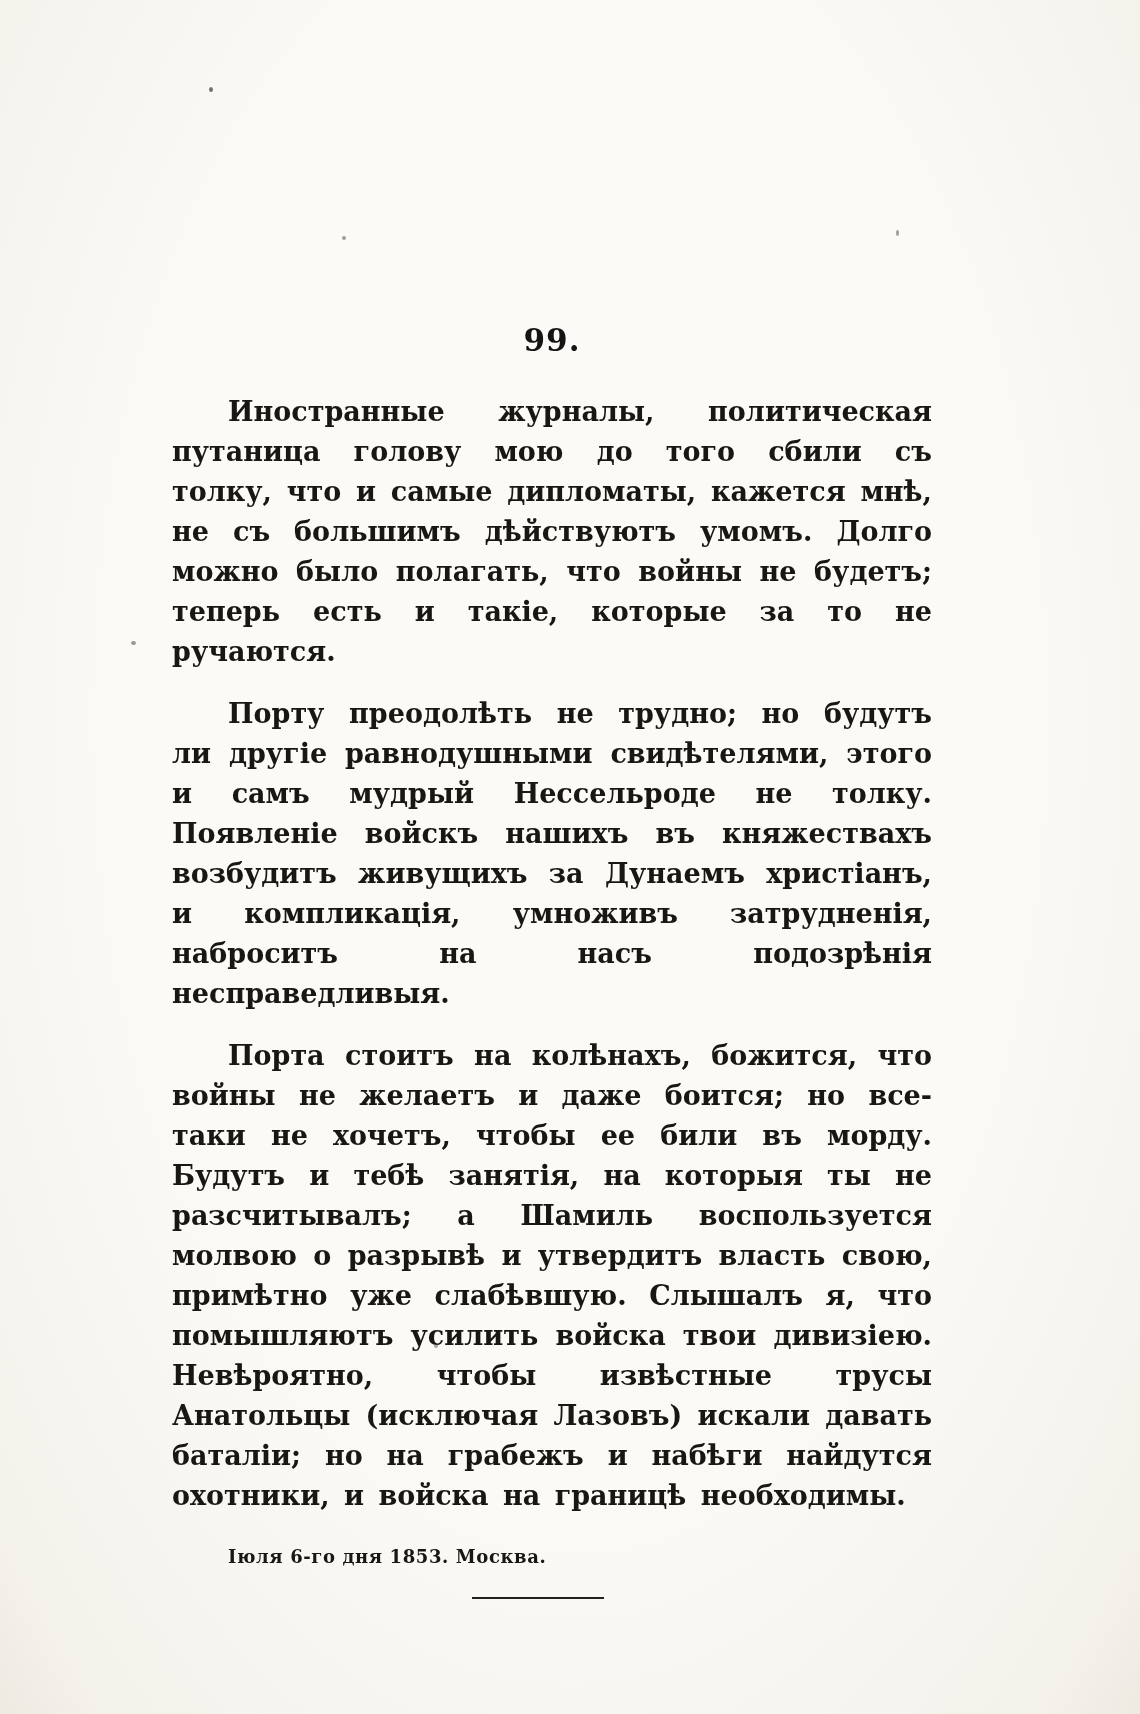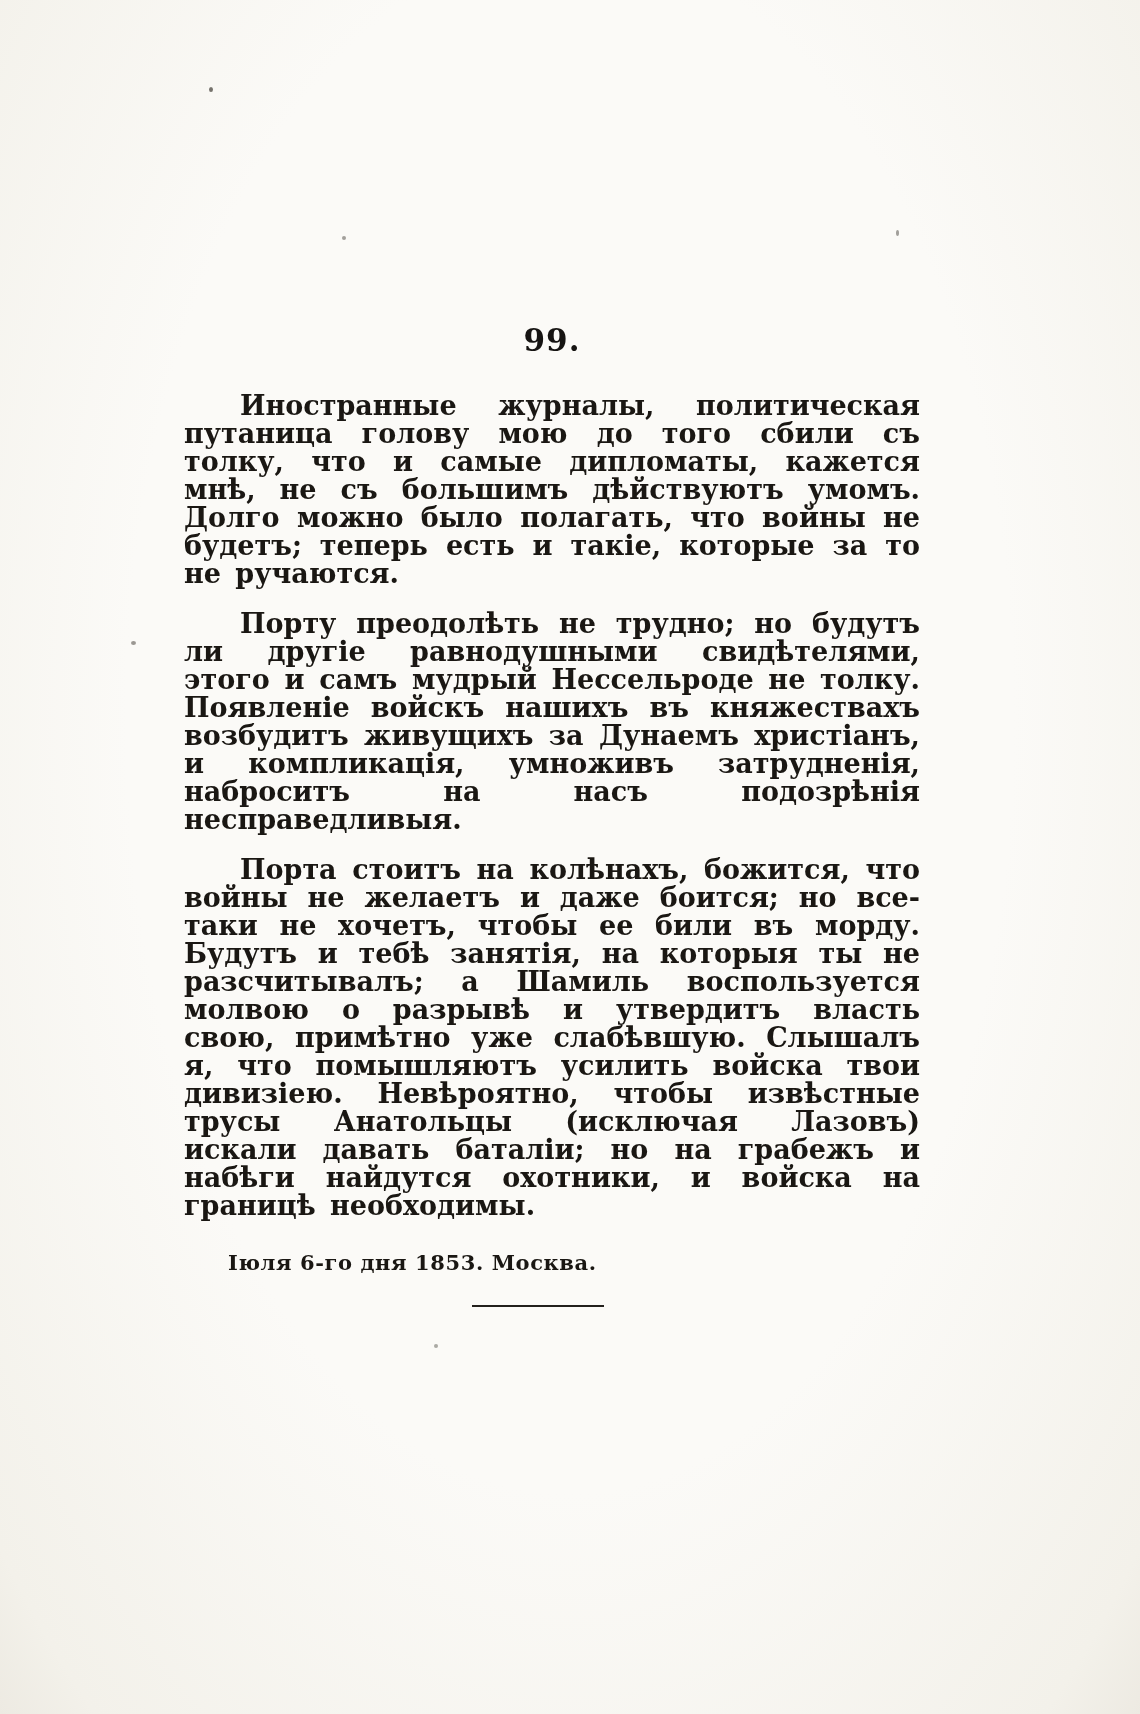--- a/index.html
+++ b/index.html
@@ -31,34 +31,34 @@
   }
   .heading {
     text-align: center;
     font-weight: bold;
     font-size: 31px;
     letter-spacing: 1px;
     margin: 0 0 34px 0;
   }
   .para {
     font-size: 27px;
-    line-height: 28px;
+    line-height: 40px;
     font-weight: bold;
     text-align: justify;
     text-indent: 56px;
     word-spacing: 5px;
-    margin: 12px;
+    margin: 0;
     color: #1a1713;
   }
   .para + .para {
     margin-top: 22px;
   }
   .dateline {
     margin: 30px 0 8px 56px;
-    font-size: 21px;
+    font-size: 18px;
     font-weight: bold;
     letter-spacing: 0.6px;
     color: #1a1713;
   }
   .rule {
     width: 132px;
     height: 2px;
     background: #23201c;
     margin: 30px auto 0 auto;
     transform: translateX(-14px);

